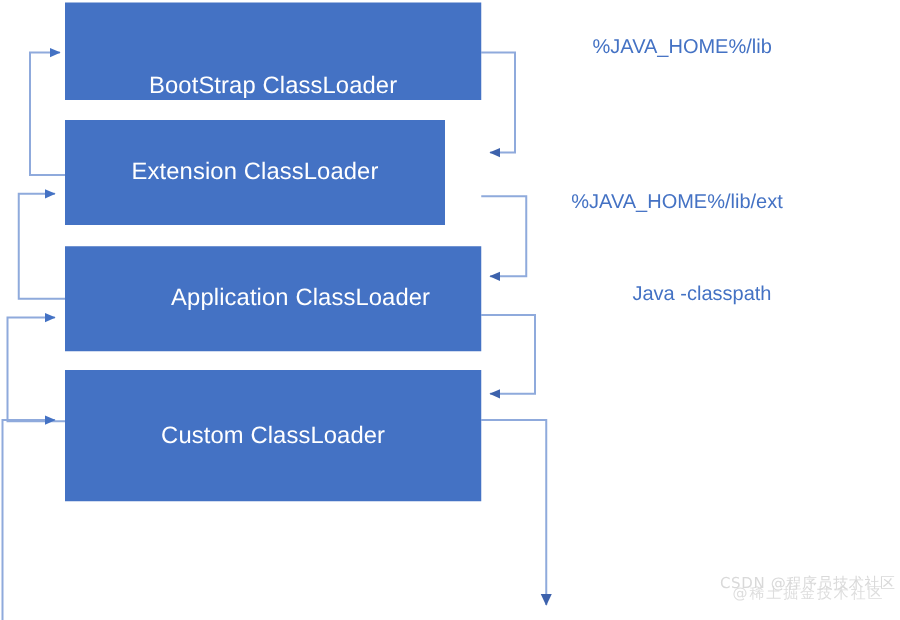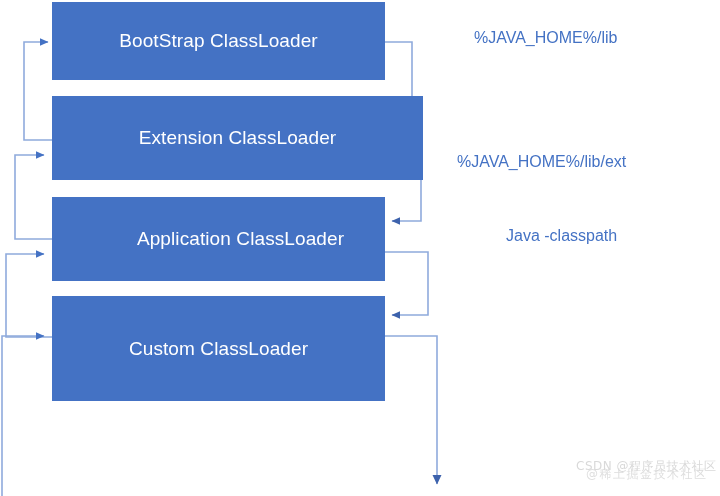--- a/index.html
+++ b/index.html
@@ -101,25 +101,25 @@
 
     <g>
       <path d="M385,252 L428,252 L428,315 L392,315" fill="none" stroke="#8FAADC" stroke-width="1.6" marker-end="url(#ah-left)"></path>
     </g>
 
     <g>
       <path d="M385,336 L437,336 L437,484" fill="none" stroke="#8FAADC" stroke-width="1.6" marker-end="url(#ah-down)"></path>
     </g>
   </svg>
 
-  <div class="cl-box" style="left:52px; top:2px; width:333px; height:78px;">
+  <div class="cl-box" style="left:52px; top:2px; width:333px; height:78px;align-items:flex-end;">
     <span class="cl-box-label">BootStrap ClassLoader</span>
   </div>
 
-  <div class="cl-box" style="left:52px; top:96px; width:371px; height:84px;">
+  <div class="cl-box" style="left:52px; top:96px; width:304px; height:84px;">
     <span class="cl-box-label">Extension ClassLoader</span>
   </div>
 
   <div class="cl-box" style="left:52px; top:197px; width:333px; height:84px;padding-left:44px;">
     <span class="cl-box-label">Application ClassLoader</span>
   </div>
 
   <div class="cl-box" style="left:52px; top:296px; width:333px; height:105px;">
     <span class="cl-box-label">Custom ClassLoader</span>
   </div>

